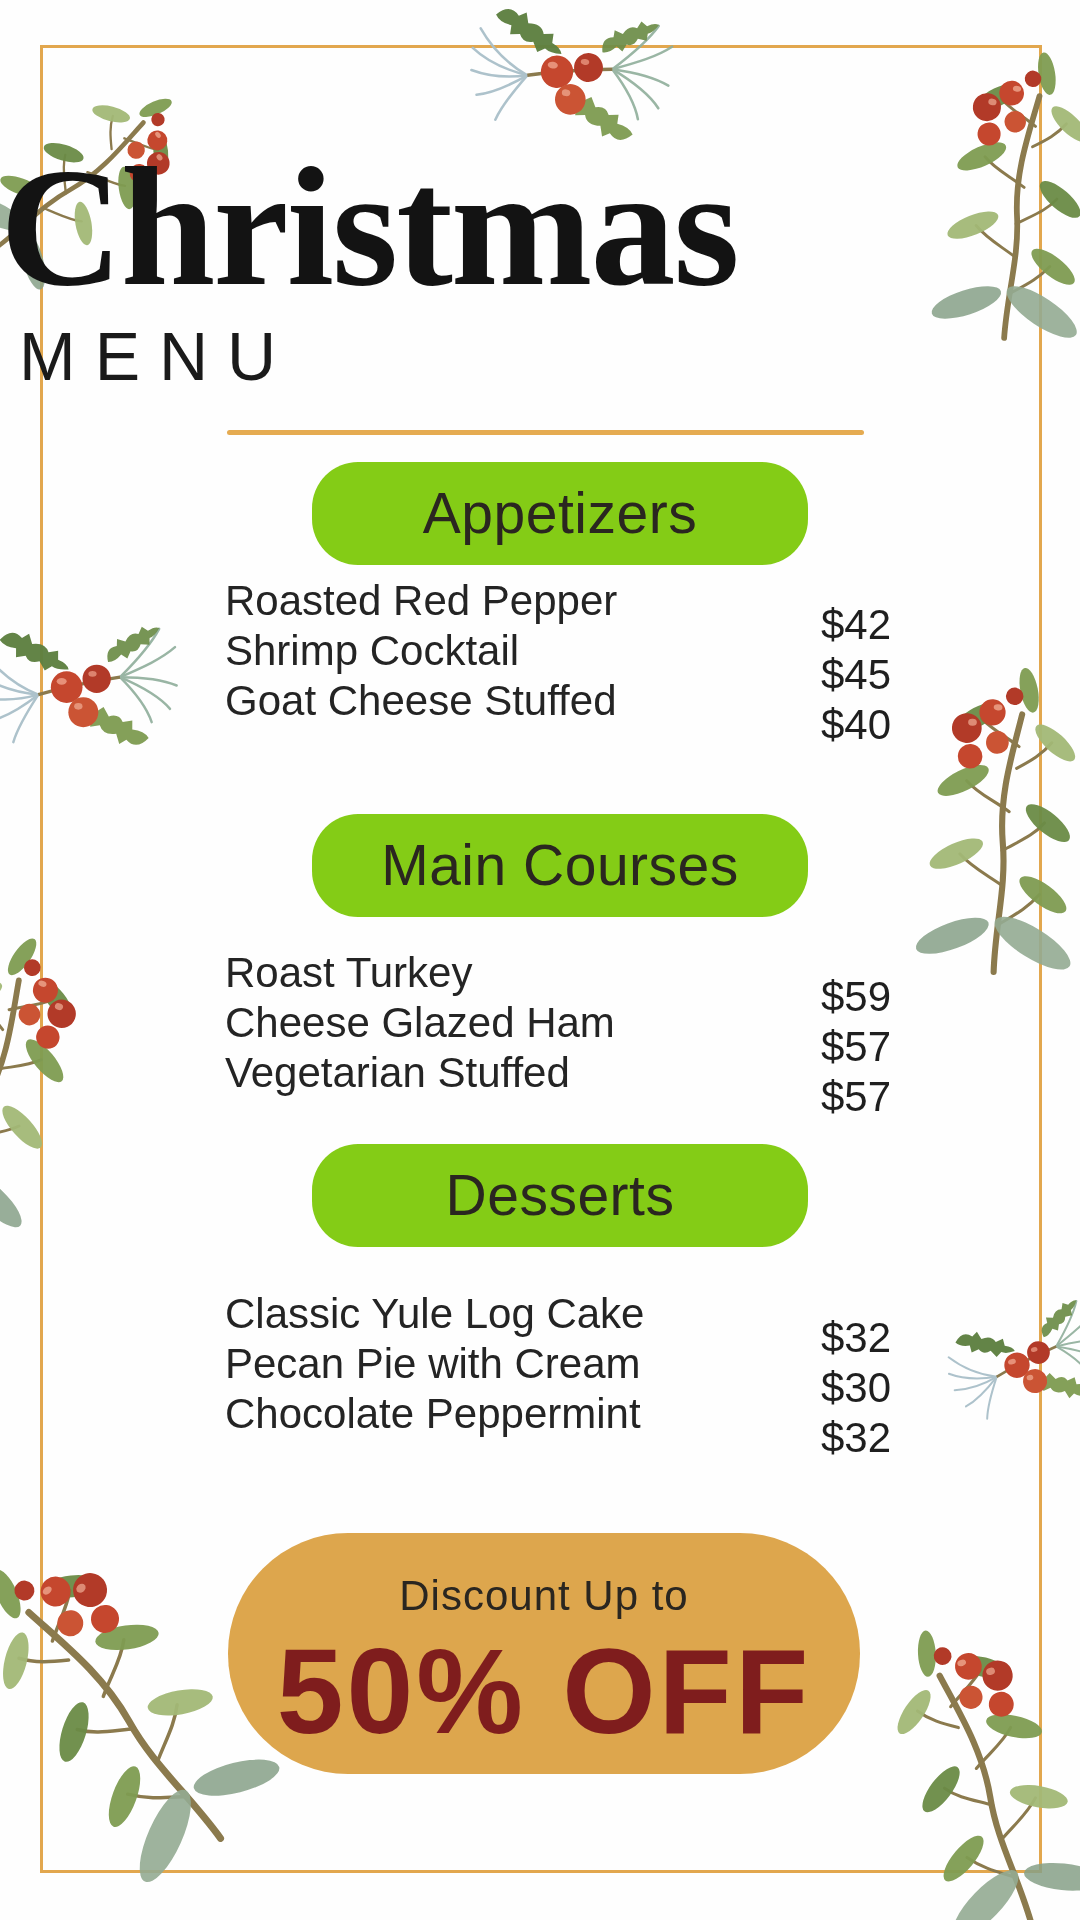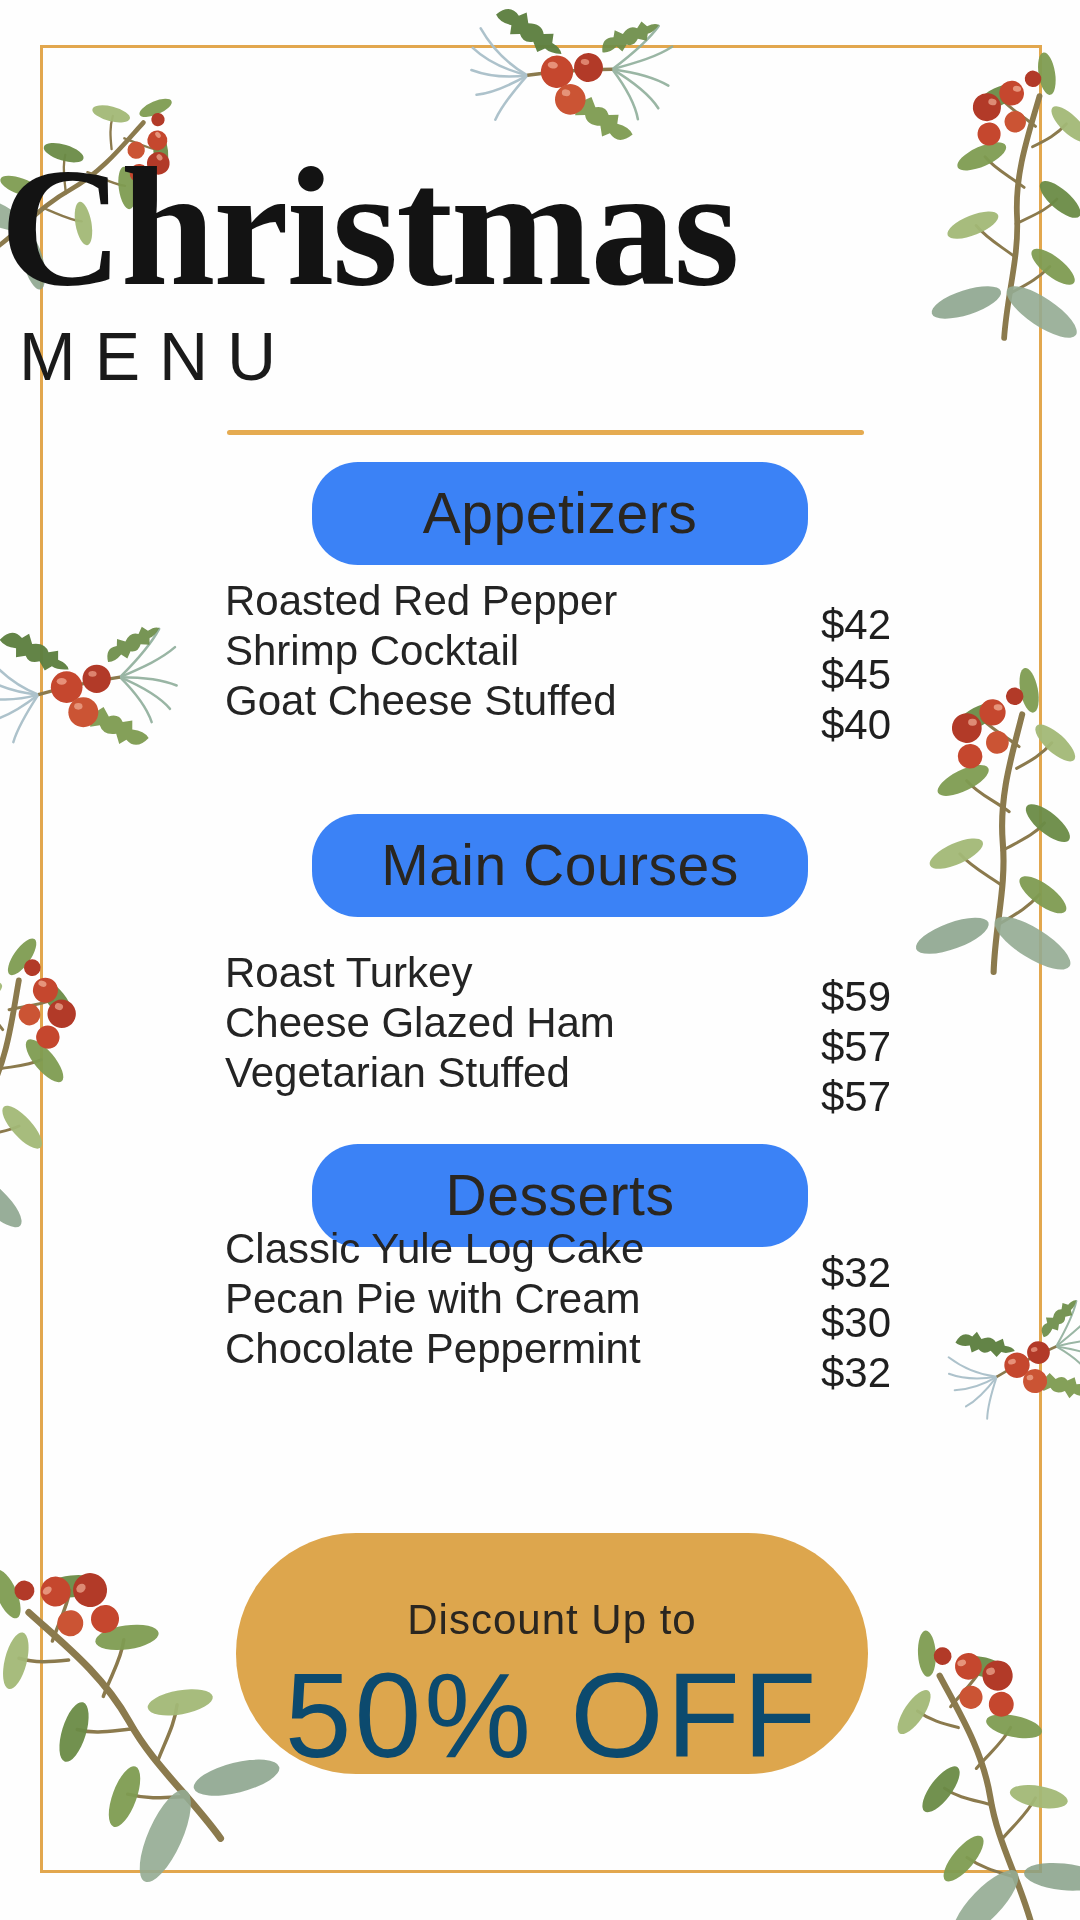--- a/index.html
+++ b/index.html
@@ -35,55 +35,55 @@
     text-indent:19px;
     color:#1a1a1a;
   }
   .divider{
     position:absolute;left:227px;top:430px;
     width:637px;height:5px;border-radius:3px;
     background:#E5AB51;
   }
   .pill{
     position:absolute;left:312px;width:496px;height:103px;
-    background:#3b82f6;border-radius:46px;
+    background:#84cc16;border-radius:46px;
     text-align:center;
     font-size:57px;line-height:103px;font-weight:500;
     letter-spacing:.5px;color:#2A2620;
   }
   .pill.appetizers{top:462px;}
   .pill.mains{top:814px;}
   .pill.desserts{top:1144px;}
   .items{
     position:absolute;left:225px;width:666px;
     display:flex;flex-direction:column;
   }
   .items.block1{top:576px;}
   .items.block2{top:948px;}
-  .items.block3{top:1224px;}
+  .items.block3{top:1289px;}
   .row{
     height:50px;
     display:flex;justify-content:space-between;align-items:center;
     font-size:42px;color:#242424;
   }
   .row .price{color:#1f1f1f;margin-top:48px;}
   .promo{
-    position:absolute;left:236px;top:1533px;
+    position:absolute;left:228px;top:1533px;
     width:632px;height:241px;box-sizing:border-box;
     background:#DDA64D;border-radius:120px;
     display:flex;flex-direction:column;align-items:center;
-    padding-top:66px;gap:14px;
+    padding-top:42px;gap:14px;
   }
   .promo-label{
     font-size:42px;line-height:42px;font-weight:500;
     letter-spacing:1px;color:#2A2620;
   }
   .promo-value{
-    font-size:120px;line-height:120px;font-weight:400;
-    letter-spacing:3px;color:#0c4a6e;white-space:nowrap;text-align:center;
+    font-size:120px;line-height:120px;font-weight:700;
+    letter-spacing:3px;color:#7f1d1d;white-space:nowrap;text-align:center;
   }
 </style>
 </head>
 <body>
 
 <svg width="0" height="0" style="position:absolute" aria-hidden="true">
   <defs>
     <symbol id="holly" viewBox="0 0 240 200">
       <g stroke="#A9BFC9" stroke-width="3" fill="none" stroke-linecap="round" opacity="0.95">
         <path d="M70,105 C45,95 25,80 8,58"></path>

